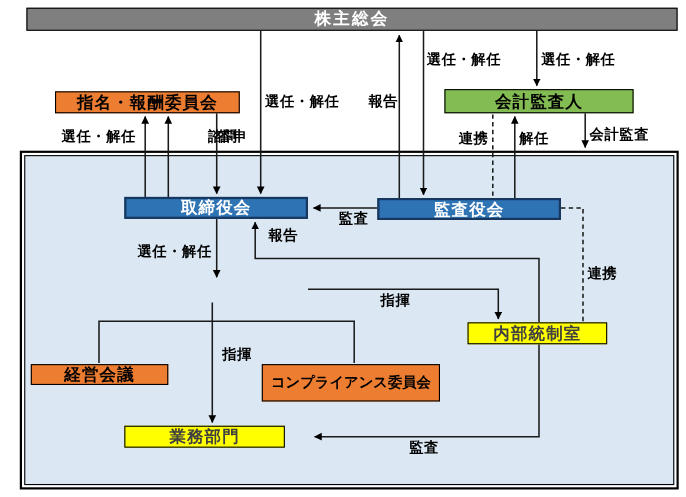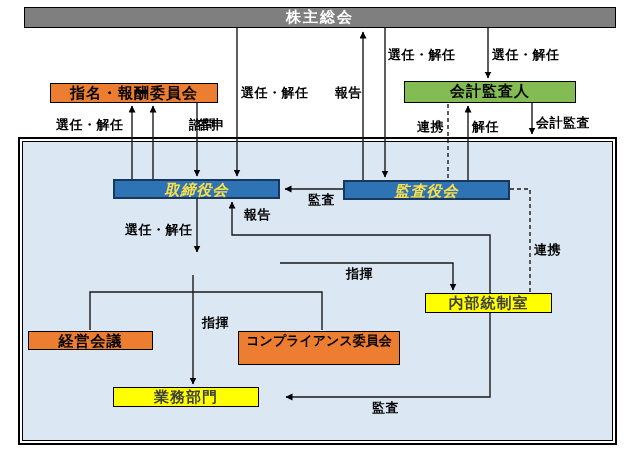--- a/index.html
+++ b/index.html
@@ -16,26 +16,26 @@
   .panel {
     position:absolute; left:18px; top:137px; width:599px; height:308px;
     border:2.5px solid #000; background:#fff; padding:2px; box-sizing:border-box; z-index:0;
   }
   .panel-inner {
     width:100%; height:100%; border:1px solid #000; background:#DBE8F3; box-sizing:border-box;
   }
   svg.wires { position:absolute; left:0; top:0; z-index:2; }
   .node {
     position:absolute; box-sizing:border-box; z-index:3;
-    display:flex; align-items:flex-start; justify-content:center;
+    display:flex; align-items:center; justify-content:center;
     font-weight:bold; font-size:15px; letter-spacing:1px; white-space:nowrap;
   }
   .orange { background:#ED7D31; border:1.5px solid #000; color:#000; }
   .green  { background:#84BC54; border:1.5px solid #000; color:#000; }
-  .blue   { background:#2E74B5; border:2px solid #17375E; color:#fde047;font-style:italic; }
+  .blue   { background:#2E74B5; border:2px solid #17375E; color:#ffffff; }
   .yellow { background:#FFFF00; border:1.5px solid #000; color:#404040; }
   .small  { font-size:13px; letter-spacing:0; }
   .elabel {
     position:absolute; z-index:4; color:#000; font-weight:bold; font-size:13px;
     line-height:13px; white-space:nowrap; letter-spacing:0.5px;text-align:center;
   }
 </style>
 </head>
 <body>
 

